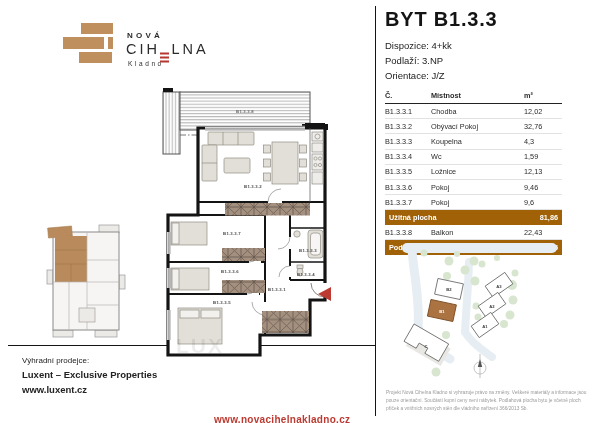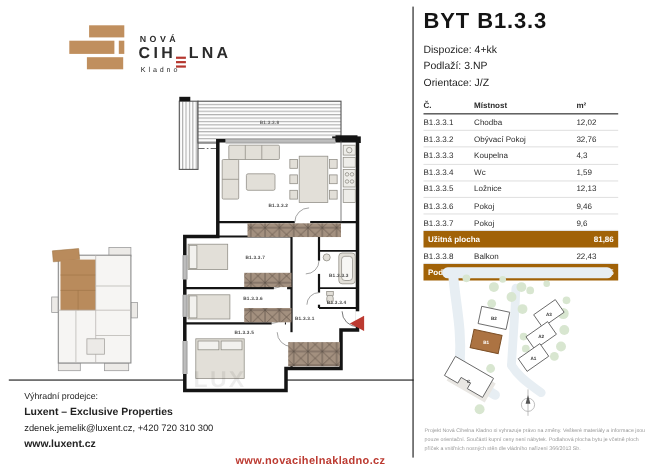--- a/index.html
+++ b/index.html
@@ -3,21 +3,21 @@
 <meta charset="utf-8">
 <style>
   html,body{margin:0;padding:0;background:#fff;}
   .page{position:relative;width:600px;height:423px;background:#fff;overflow:hidden;
         font-family:"Liberation Sans",sans-serif;color:#222;}
 
   
   .logo{position:absolute;left:30px;top:10px;width:190px;height:60px;}
   .brick{position:absolute;background:#C08F5E;}
   .logo-nova{position:absolute;left:97px;top:21px;font-size:8px;font-weight:700;letter-spacing:3.2px;color:#2b2b2b;}
-  .logo-cihelna{position:absolute;left:96px;top:31px;font-size:14.5px;font-weight:700;letter-spacing:3px;color:#2b2b2b;white-space:nowrap;}
+  .logo-cihelna{position:absolute;left:96px;top:31px;font-size:14.5px;font-weight:400;letter-spacing:3px;color:#2b2b2b;white-space:nowrap;}
   .cihelna-e{display:inline-flex;flex-direction:column;justify-content:space-between;height:10.5px;width:9px;margin:0 2.5px 0 0;transform:translateY(0.5px);}
   .cihelna-e i{display:block;height:2.4px;background:#B5372F;}
   .logo-kladno{position:absolute;left:98px;top:50px;font-size:6.5px;font-weight:500;letter-spacing:2.6px;color:#2b2b2b;}
 
   
   .vline{position:absolute;left:375px;top:6px;width:1.4px;height:410px;background:#141414;}
   .hline{position:absolute;left:8px;top:345px;width:368px;height:1.4px;background:#141414;}
 
   
   .byt-title{position:absolute;left:385px;top:8px;font-size:20px;font-weight:800;letter-spacing:0.8px;color:#141414;}
@@ -365,19 +365,18 @@
       <circle cx="88" cy="132" r="6" fill="none" stroke="#b5b5b5" stroke-width="0.8"></circle>
       <polygon points="88,123 85.8,131 90.2,131" fill="#555"></polygon>
     </g>
   </svg>
 
   <div class="disclaimer">Projekt Nová Cihelna Kladno si vyhrazuje právo na změny. Veškeré materiály a informace jsou pouze orientační. Součástí kupní ceny není nábytek. Podlahová plocha bytu je včetně ploch příček a vnitřních nosných stěn dle vládního nařízení 366/2013 Sb.</div>
 
   <div class="contact">
     <div class="c1">Výhradní prodejce:</div>
     <div class="c2">Luxent – Exclusive Properties</div>
-    <div class="c3">zdenek.jemelik@luxent.cz, +420 720 310 300</div>
     <div class="c4">www.luxent.cz</div>
   </div>
 
   <div class="red-url">www.novacihelnakladno.cz</div>
 
 </div>
 
 </body></html>

